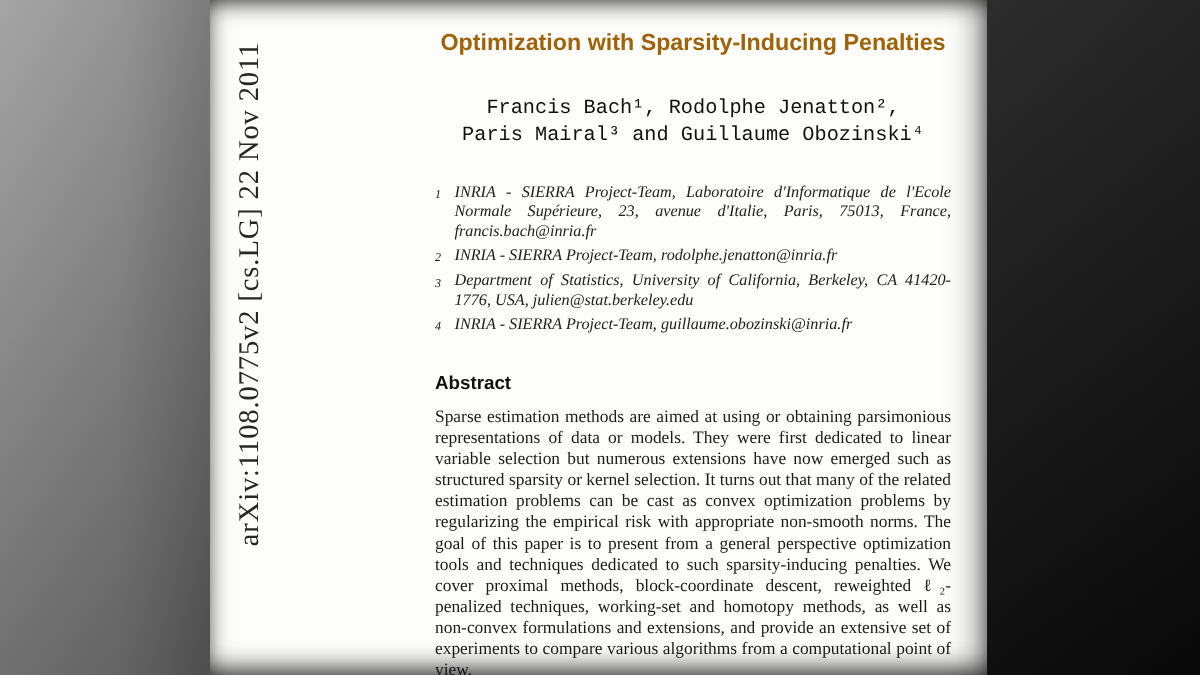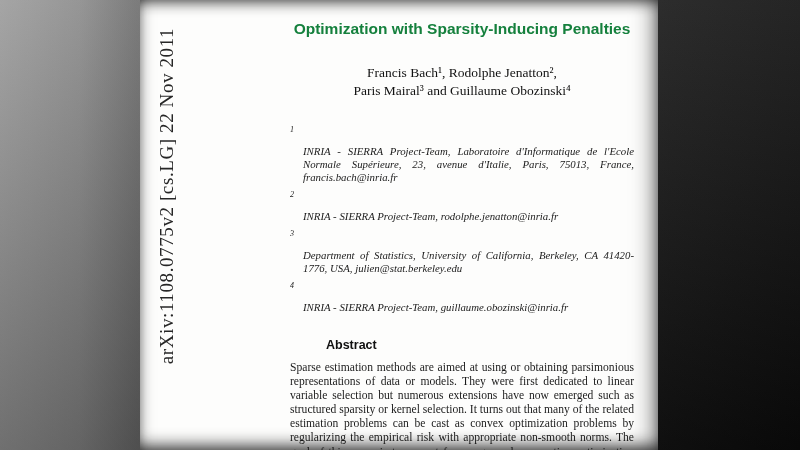--- a/index.html
+++ b/index.html
@@ -58,28 +58,28 @@
     top: 0;
     width: 344px;
   }
 
   .title {
     margin: 20px 0 0 -14px;
     width: 372px;
     font-family: "Liberation Sans", sans-serif;
     font-weight: 700;
     font-size: 15.5px;
-    color: #15803d;
+    color: #a16207;
     text-align: center;
     white-space: nowrap;
   }
 
   .authors {
     margin-top: 26px;
-    font-family: Liberation Serif, serif;
+    font-family: Liberation Mono, monospace;
     font-size: 13.5px;
     line-height: 18px;
     color: #111;
     text-align: center;
   }
 
   .affiliations {
     list-style: none;
     margin-top: 22px;
     font-family: "Liberation Serif", "DejaVu Serif", serif;
@@ -88,29 +88,28 @@
     line-height: 13px;
     color: #202020;
   }
   .aff { display: flex; margin-bottom: 3px; }
   .aff-num {
     flex: none;
     width: 13px;
     font-size: 8px;
     padding-top: 1px;
   }
-  .aff-text { flex: 1; text-align: justify; margin-top: 23px; }
+  .aff-text { flex: 1; text-align: justify; }
 
   .abs-head {
     margin-top: 24px;
     font-family: "Liberation Sans", sans-serif;
     font-weight: 700;
     font-size: 12.5px;
     color: #101010;
-    margin-left: 36px;
   }
 
   .abs-text {
     margin-top: 9px;
     font-family: "Liberation Serif", "DejaVu Serif", serif;
     font-size: 11.6px;
     line-height: 14.1px;
     text-align: justify;
     color: #1b1b1b;
   }

